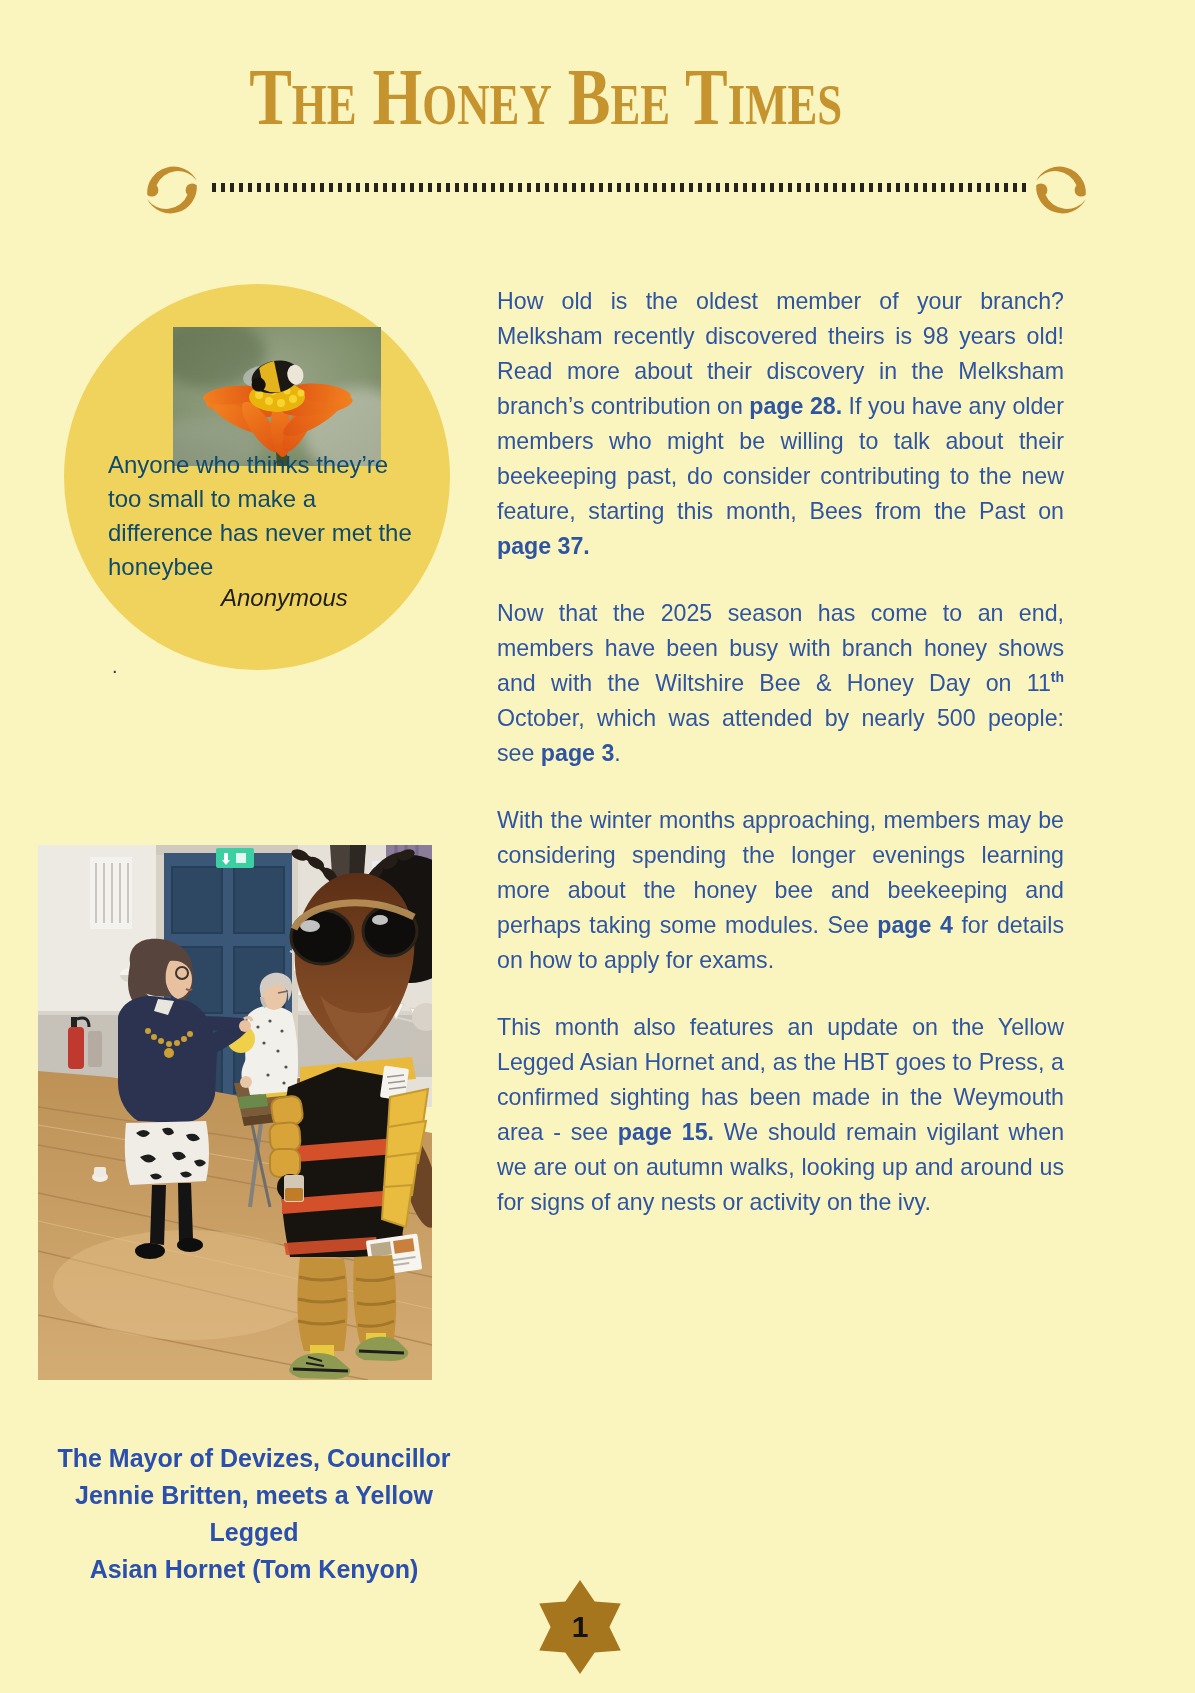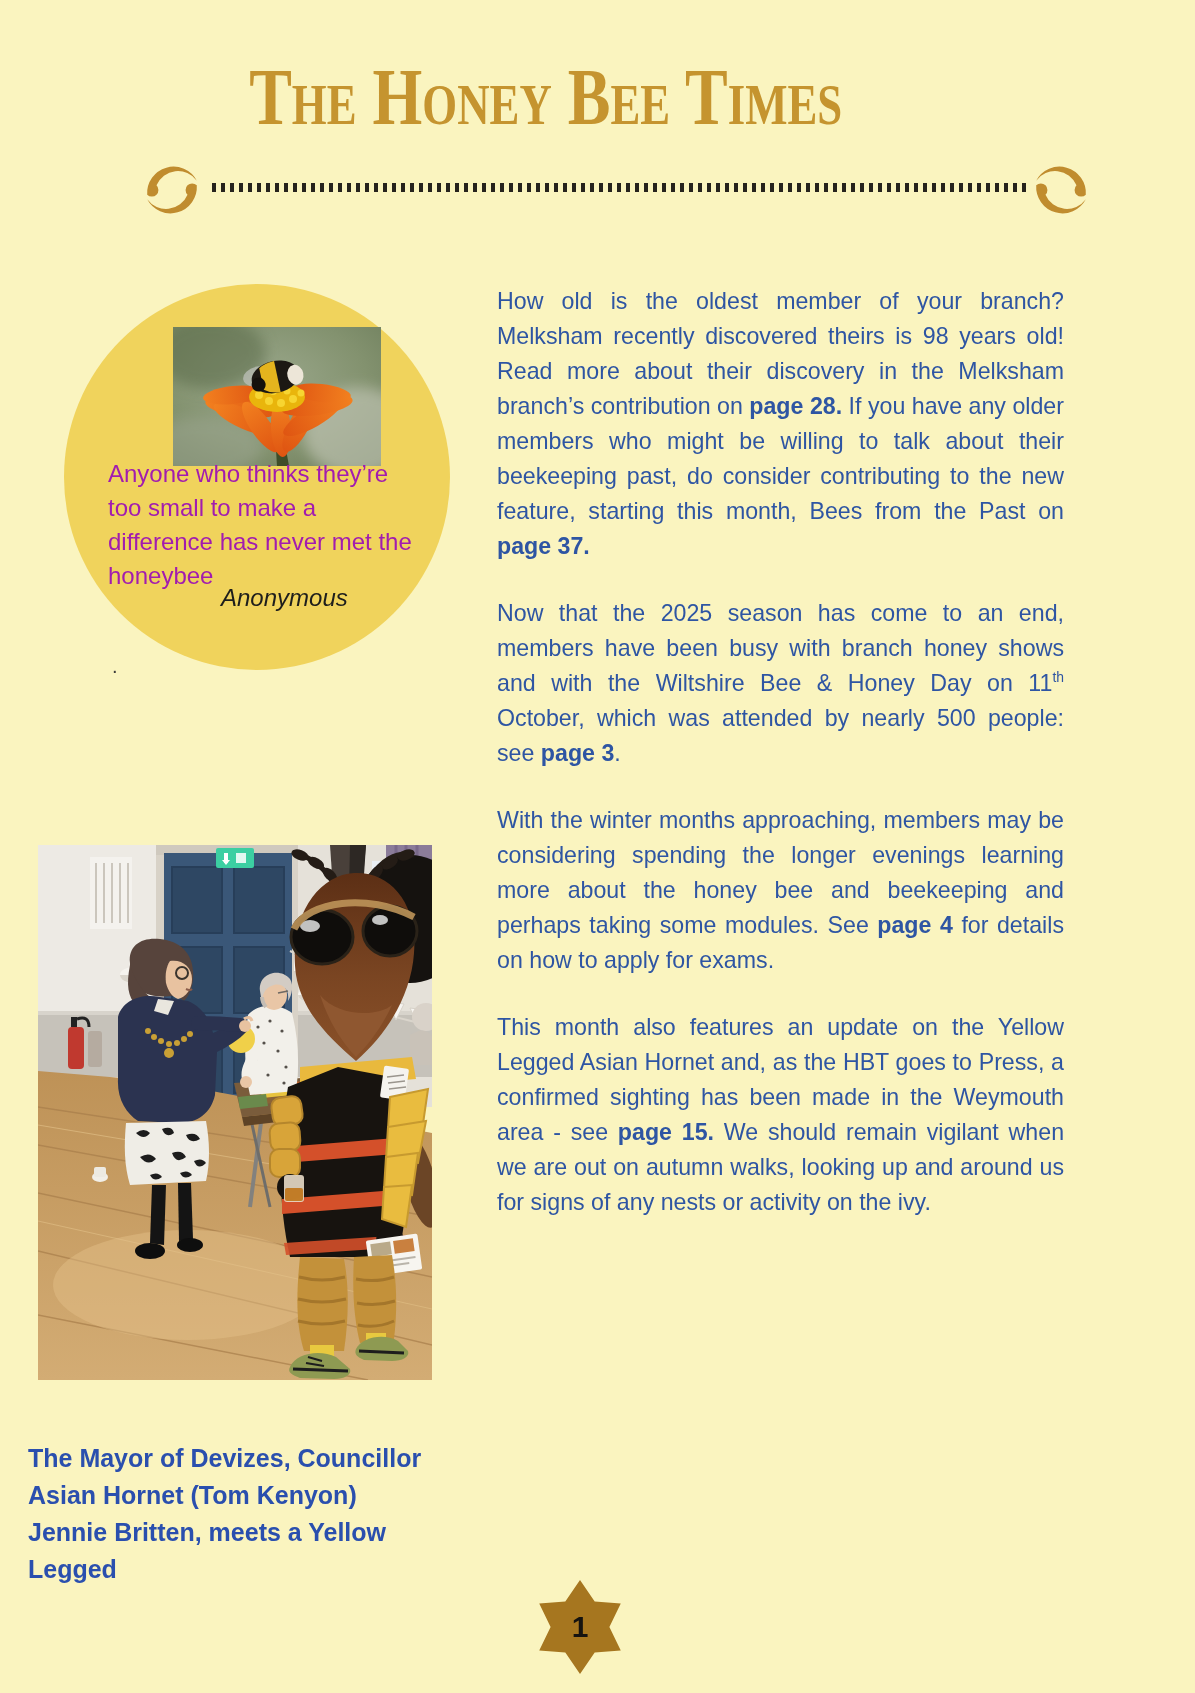--- a/index.html
+++ b/index.html
@@ -30,42 +30,42 @@
     background:repeating-linear-gradient(90deg,#26231D 0 4px,rgba(0,0,0,0) 4px 9px);
   }
   
   .quote-bubble{
     position:absolute;left:64px;top:284px;width:386px;height:386px;
     background:#F0D35C;border-radius:50%;
   }
   .bee-photo{position:absolute;left:109px;top:43px;width:208px;height:139px;display:block;}
   .quote-text{
     position:absolute;left:44px;top:164px;width:312px;
-    font-size:24px;line-height:34px;color:#a21caf;margin-top:9px;
+    font-size:24px;line-height:34px;color:#0c4a6e;
   }
   .quote-attr{
     position:absolute;left:130px;top:300px;
     font-size:24px;font-style:italic;color:#1E1E1C;margin-left:27px;
   }
   .stray-period{position:absolute;left:112px;top:655px;font-size:20px;color:#3A3A3A;}
   
   .hall-photo{position:absolute;left:38px;top:845px;width:394px;height:535px;display:block;}
   .photo-caption{
     position:absolute;left:28px;top:1440px;width:452px;
-    text-align:left;font-weight:700;font-size:25px;line-height:37px;color:#2A4FAE;
+    text-align:center;font-weight:700;font-size:25px;line-height:37px;color:#2A4FAE;
   }
   
   .editorial{
     position:absolute;left:497px;top:268px;width:567px;
     color:#2E55A3;font-size:23.2px;line-height:35px;
     text-align:justify;
   }
   .editorial p{margin:16px 0 32px 0;}
   .editorial .b{font-weight:700;}
-  .editorial .sup{font-size:60%;vertical-align:super;line-height:0;}
+  .editorial .sup{font-size:60%;vertical-align:super;line-height:0;font-weight:bold;}
   
   .page-badge{position:absolute;left:531px;top:1578px;width:98px;height:98px;}
   .page-badge svg{position:absolute;left:0;top:0;}
   .page-num{
     position:absolute;left:0;top:0;width:98px;height:98px;
     display:flex;align-items:center;justify-content:center;
     font-size:30px;font-weight:700;color:#151310;
   }
 </style>
 </head>
@@ -415,22 +415,22 @@
           <line x1="270" y1="512" x2="284" y2="516"></line>
           <line x1="268" y1="518" x2="286" y2="521"></line>
         </g>
       <path d="M318,504 C324,492 346,488 360,496 L370,506 C372,512 364,516 354,516 L326,515 C319,512 316,509 318,504 Z" fill="#8E9A52"></path>
       <path d="M321,506 L366,508" stroke="#1D1D1D" stroke-width="3"></path>
     </g>
   </svg>
 
   <div class="photo-caption">
     <div>The Mayor of Devizes, Councillor</div>
+    <div>Jennie Britten, meets a Yellow Legged</div>
     <div>Asian Hornet (Tom Kenyon)</div>
-    <div>Jennie Britten, meets a Yellow Legged</div>
   </div>
 
   <div class="page-badge">
     <svg width="98" height="98" viewBox="0 0 100 100">
       <polygon fill="#A6761F" points="50,2 65,24 91.6,26 80,50 91.6,74 65,76 50,98 35,76 8.4,74 20,50 8.4,26 35,24"></polygon>
     </svg>
     <div class="page-num">1</div>
   </div>
 
 </div>

